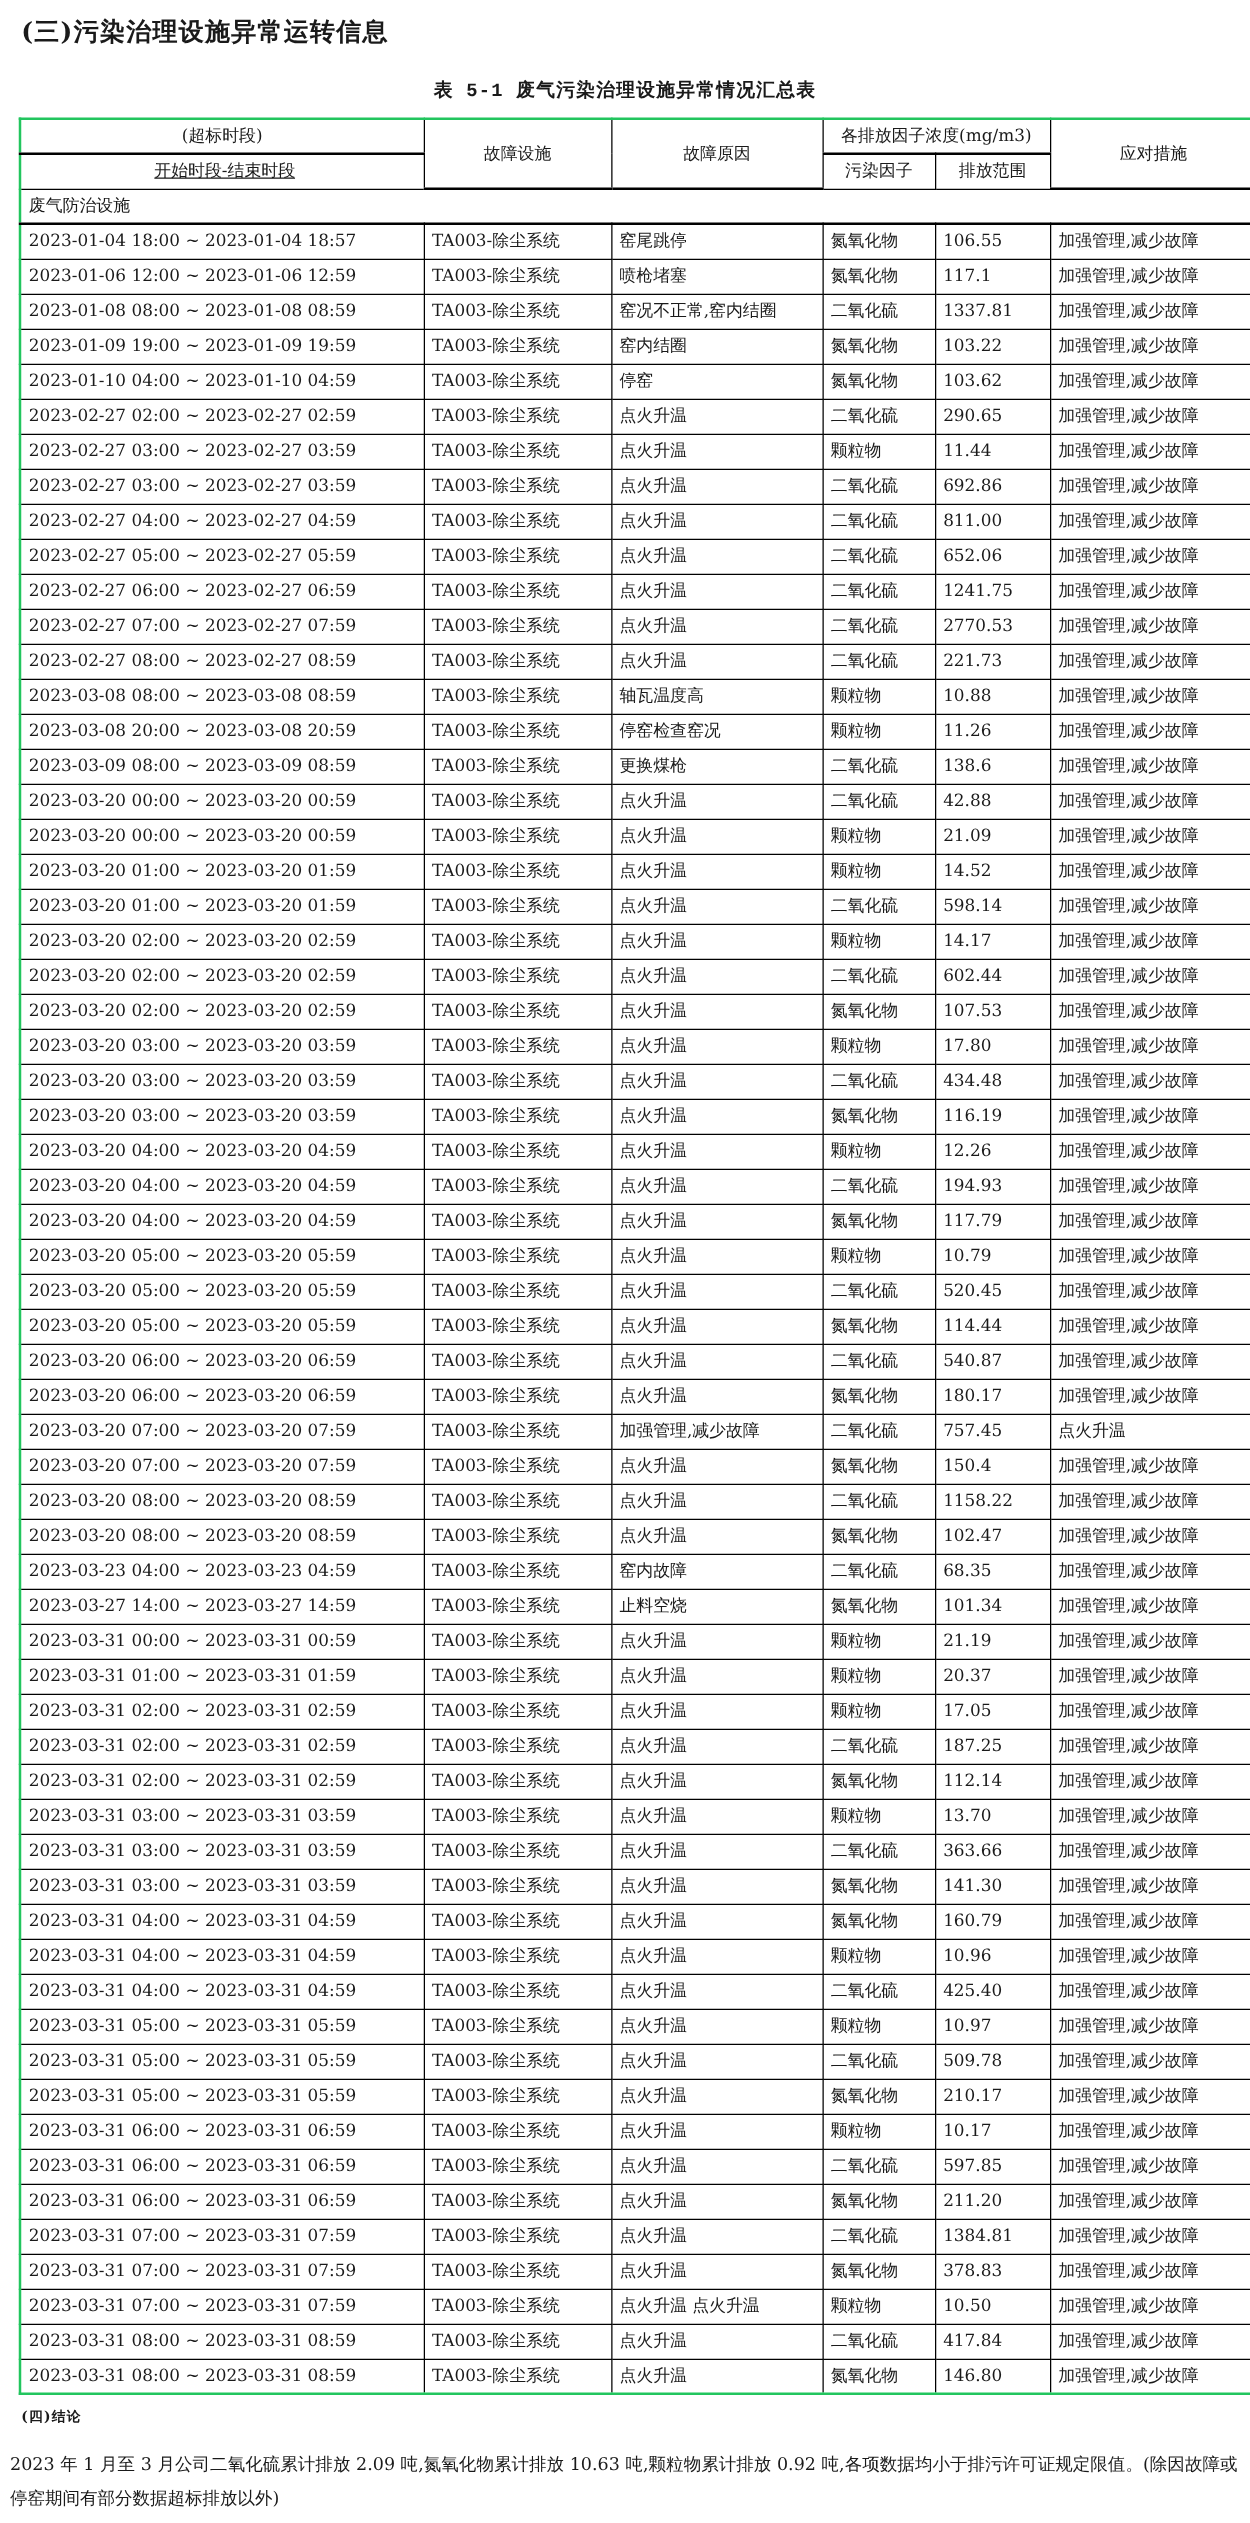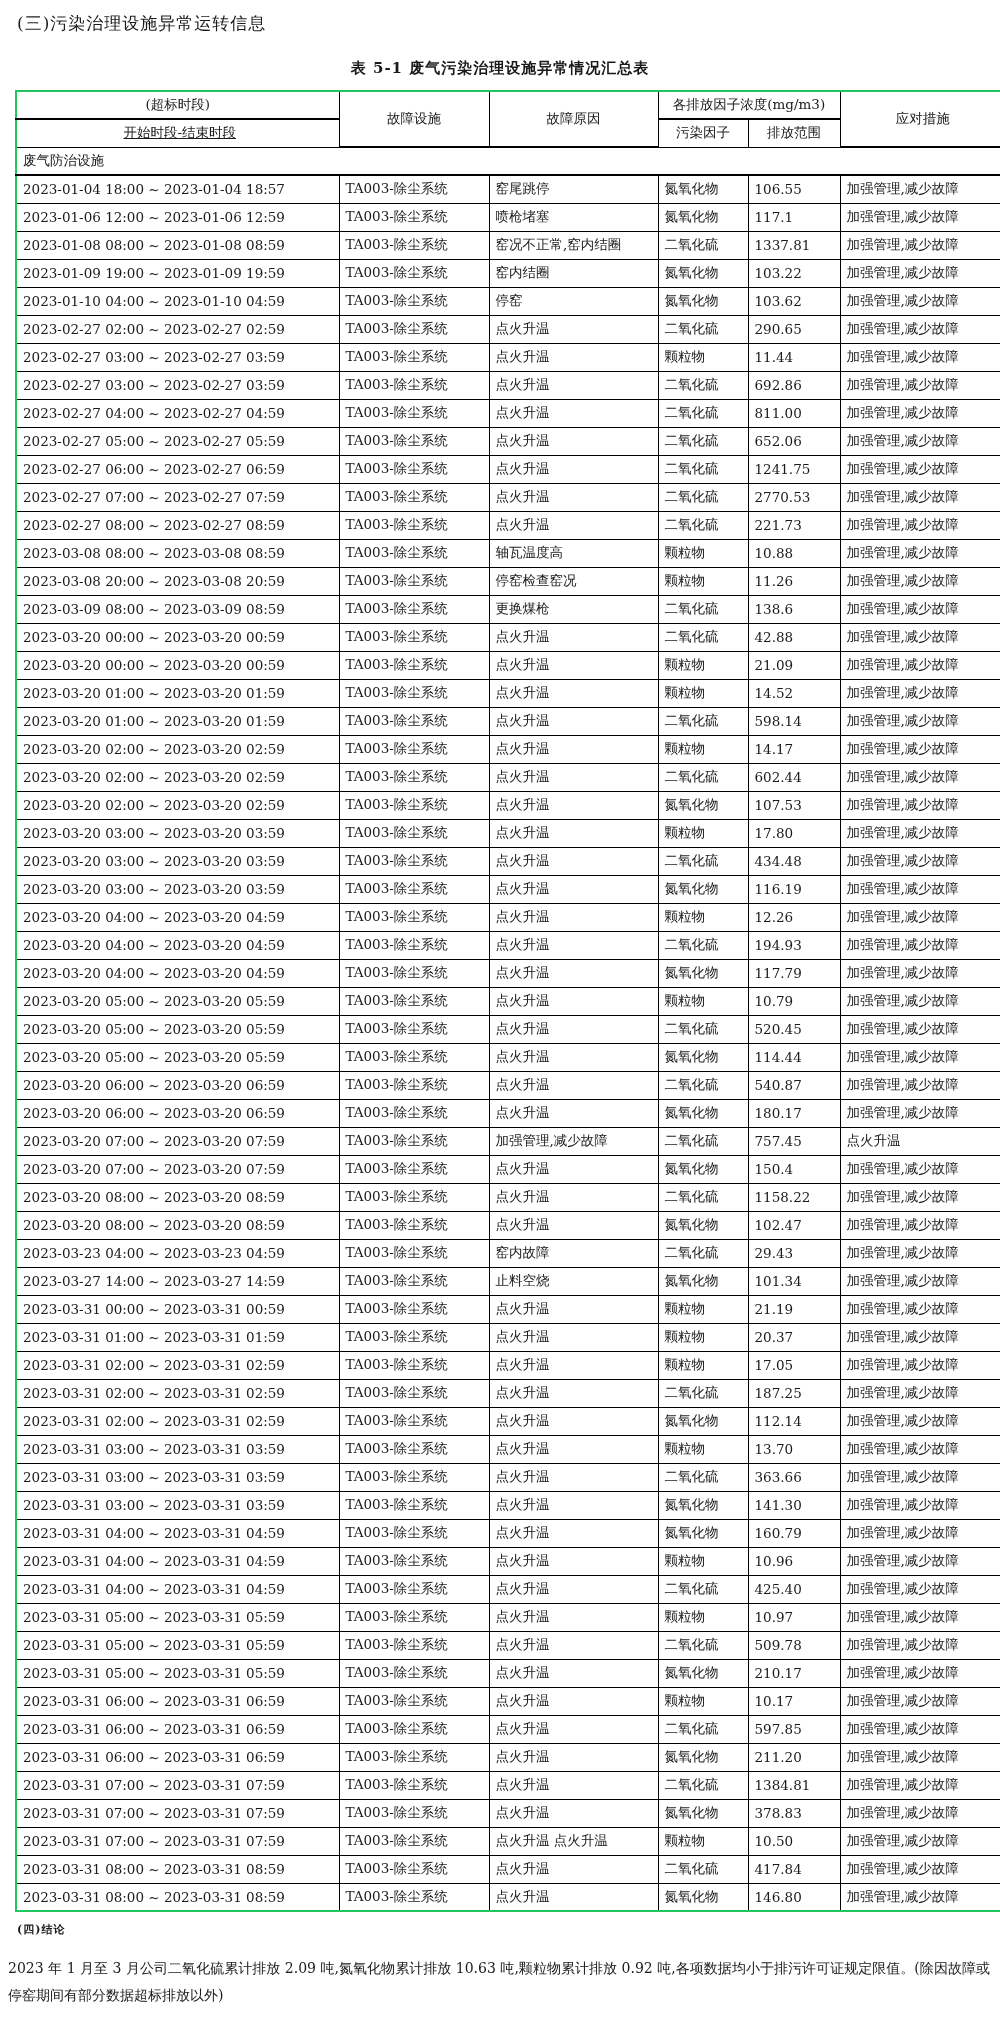--- a/index.html
+++ b/index.html
@@ -10,31 +10,32 @@
   }
   .page {
     position: relative;
     width: 1000px;
     min-height: 2018px;
     margin: 0 auto;
     background: #ffffff;
     padding: 8px 0 10px 0;
   }
   .doc-heading {
-    font-size: 17px;
-    font-weight: normal;
+    font-size: 20px;
+    font-weight: bold;
     padding: 4px 0 0 17px;
     letter-spacing: 1px;
   }
   .table-caption {
     text-align: center;
     font-size: 15px;
     font-weight: bold;
     margin: 24px 0 12px 0;
     letter-spacing: 1px;
+    font-family: Liberation Mono, monospace;
   }
   table.summary {
     border-collapse: collapse;
     table-layout: fixed;
     width: 990px;
     margin-left: 15px;
     border: 2px solid #22c55e;
   }
   table.summary th,
   table.summary td {
@@ -413,21 +414,21 @@
           <td>点火升温</td>
           <td>氮氧化物</td>
           <td>102.47</td>
           <td>加强管理,减少故障</td>
         </tr>
         <tr>
           <td>2023-03-23 04:00 ~ 2023-03-23 04:59</td>
           <td>TA003-除尘系统</td>
           <td>窑内故障</td>
           <td>二氧化硫</td>
-          <td>29.43</td>
+          <td>68.35</td>
           <td>加强管理,减少故障</td>
         </tr>
         <tr>
           <td>2023-03-27 14:00 ~ 2023-03-27 14:59</td>
           <td>TA003-除尘系统</td>
           <td>止料空烧</td>
           <td>氮氧化物</td>
           <td>101.34</td>
           <td>加强管理,减少故障</td>
         </tr>

